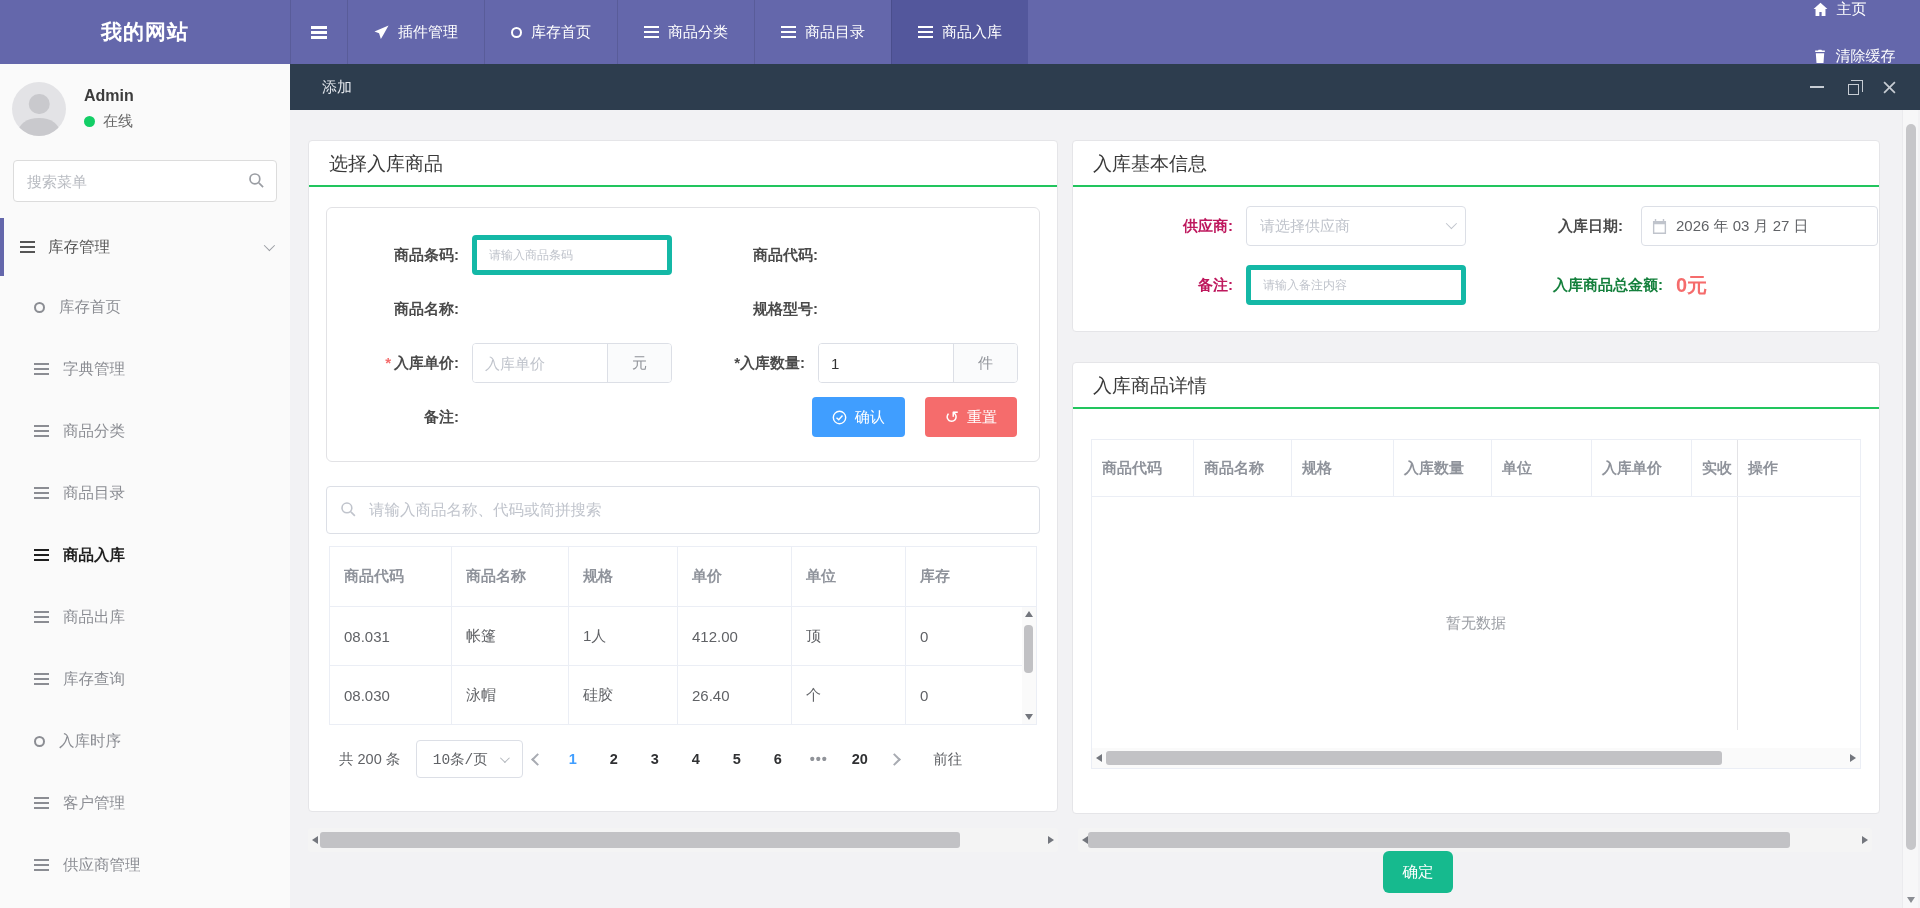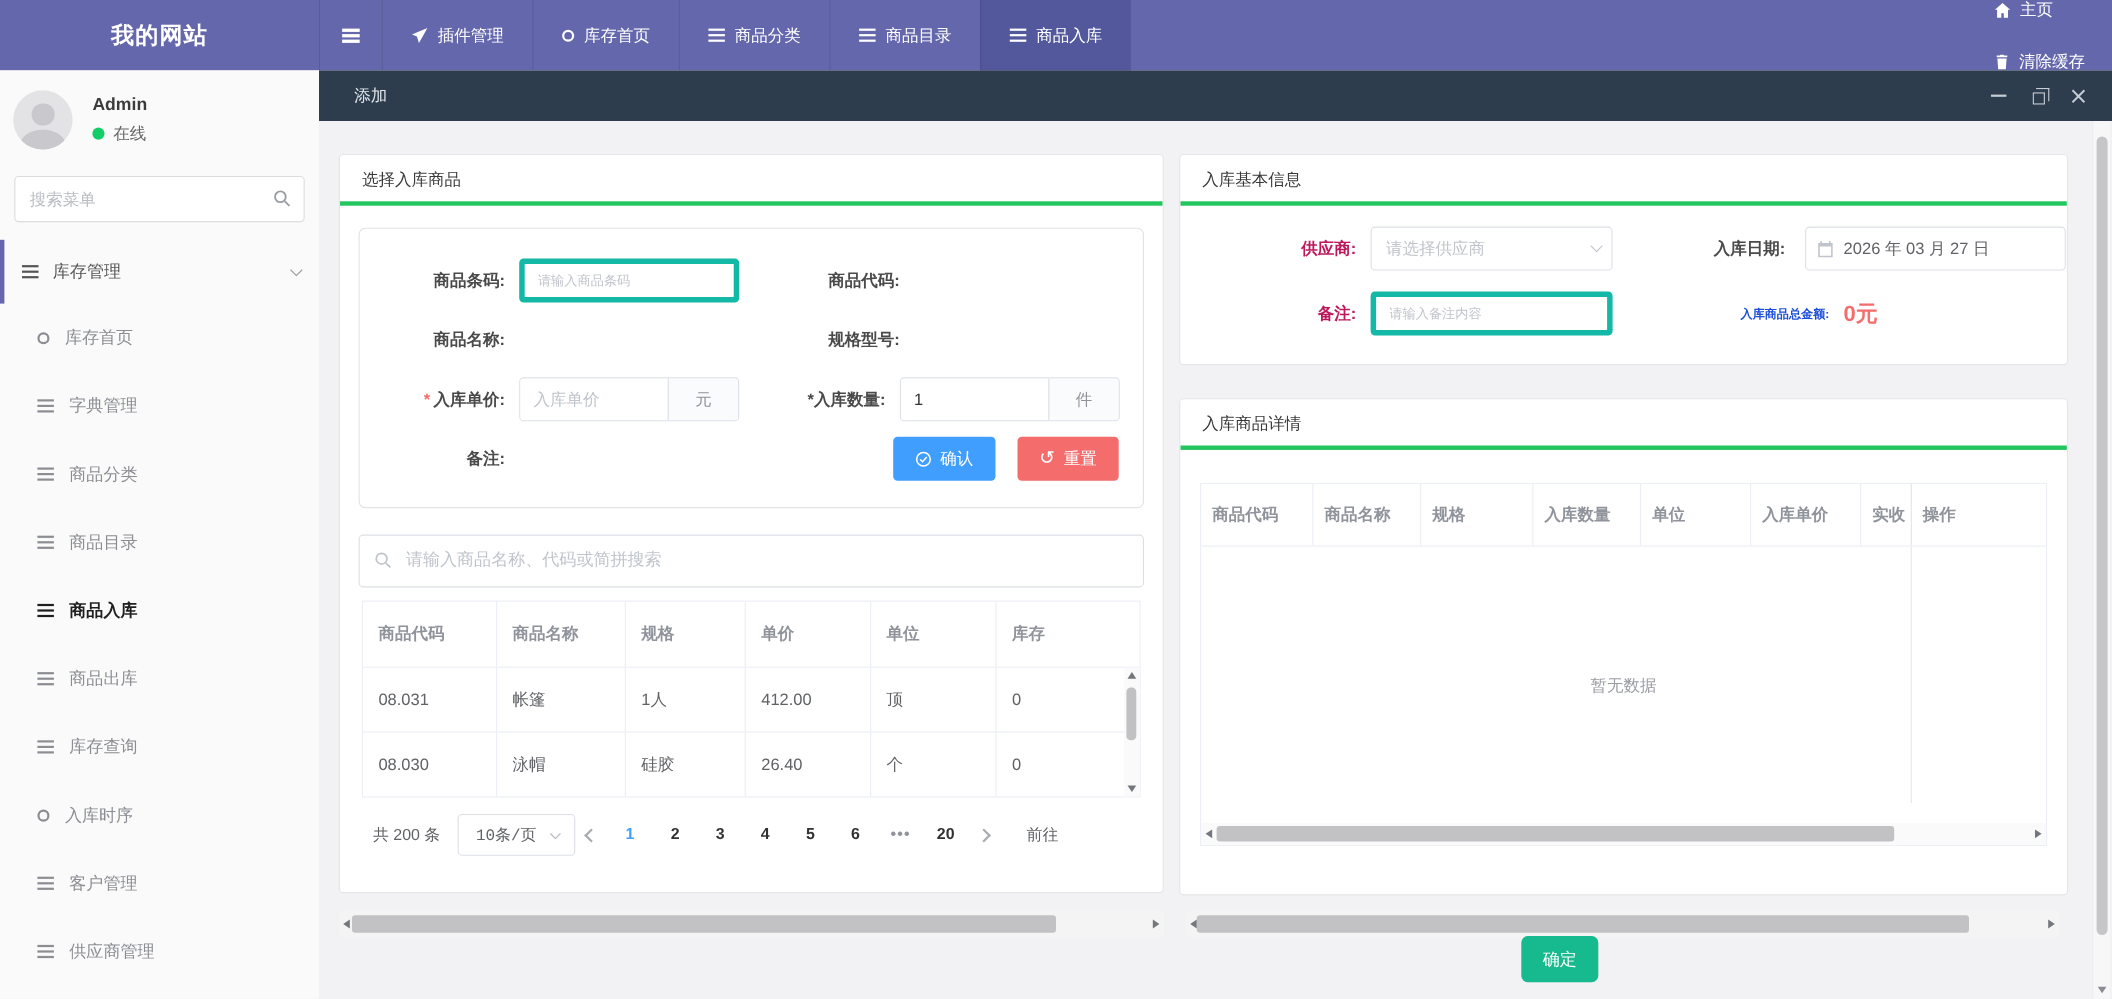--- a/index.html
+++ b/index.html
@@ -55,21 +55,21 @@
   .main { flex:1; display:flex; flex-direction:column; min-width:0; }
   .tabbar { height:46px; background:#2d3d4e; display:flex; align-items:center; color:#e3e7ec; flex-shrink:0; }
   .tab-title { margin-left:32px; font-size:15px; }
   .win-controls { margin-left:auto; margin-right:24px; display:flex; align-items:center; gap:24px; }
   .ic-min { width:14px; height:2px; background:#c7cdd4; }
   .ic-restore { width:11px; height:11px; border:1.5px solid #c7cdd4; position:relative; margin-top:4px; }
   .ic-restore::before { content:""; position:absolute; left:2px; top:-5px; width:11px; height:11px; border:1.5px solid #c7cdd4; border-bottom:none; border-left:none; }
   .content { flex:1; position:relative; background:#f2f2f4; min-height:0; }
 
   .panel { position:absolute; background:#fff; border:1px solid #e5e5e8; border-radius:4px; overflow:hidden; }
-  .panel-header { height:46px; line-height:45px; padding-left:20px; font-size:15px; color:#3a3a3a; border-bottom:4px solid #22c55e; }
+  .panel-header { height:46px; line-height:45px; padding-left:20px; font-size:19px; color:#3a3a3a; border-bottom:2px solid #22c55e; }
 
   
   .panel-left { left:18px; top:30px; width:750px; height:672px; }
   .form-box { margin:20px 17px 0; border:1px solid #e2e2e5; border-radius:6px; padding:27px 0 10px; }
   .form-row { display:flex; align-items:center; height:40px; margin-bottom:14px; }
   .f-label { width:132px; text-align:right; font-weight:700; color:#4a4a4a; font-size:15px; flex-shrink:0; white-space:nowrap; }
   .f-label .req { color:#f56c6c; margin-right:3px; font-weight:700; }
   .f-label2 { width:146px; text-align:right; font-weight:700; color:#4a4a4a; font-size:15px; flex-shrink:0; white-space:nowrap; }
   .f-field { width:200px; margin-left:13px; flex-shrink:0; }
   .inp { width:100%; height:40px; border:5px solid #14b8a6; border-radius:4px; padding:0 12px; font-size:12px; color:#333; outline:none; background:#fff; font-family:inherit; }
@@ -109,21 +109,21 @@
   .pnum { min-width:35px; text-align:center; margin:0 3px; font-weight:700; color:#303133; cursor:pointer; }
   .pnum.active { color:#409eff; }
   .pnum.dots { color:#909399; letter-spacing:1px; }
   .goto { margin-left:24px; color:#606266; font-size:14.5px; }
 
   
   .panel-rinfo { left:782px; top:30px; width:808px; height:192px; }
   .ri-row { display:flex; align-items:center; margin-top:19px; }
   .ri-label { width:160px; text-align:right; font-weight:700; color:#be185d; font-size:15px; flex-shrink:0; }
   .ri-label-2 { width:157px; text-align:right; font-weight:700; color:#4a4a4a; font-size:15px; flex-shrink:0; }
-  .ri-label-3 { width:197px; text-align:right; font-weight:700; color:#1d4ed8; font-size:11px; flex-shrink:0; }
+  .ri-label-3 { width:197px; text-align:right; font-weight:700; color:#15803d; font-size:15px; flex-shrink:0; }
   .ri-field { width:220px; margin-left:13px; flex-shrink:0; position:relative; }
   .sel { width:100%; height:40px; border:1px solid #dcdfe6; border-radius:4px; background:#fff; display:flex; align-items:center; padding:0 30px 0 13px; color:#c0c4cc; font-size:15px; cursor:pointer; }
   .datebox { margin-left:18px; width:237px; height:40px; border:1px solid #dcdfe6; border-radius:4px; background:#fff; display:flex; align-items:center; gap:9px; padding:0 10px; color:#606266; font-size:15px; cursor:pointer; }
   .datebox svg { color:#c0c4cc; flex-shrink:0; }
   .total-val { margin-left:13px; color:#f56c6c; font-weight:700; font-size:20px; }
 
   .panel-rdetail { left:782px; top:252px; width:808px; height:452px; }
   .dtable { margin:30px 18px 0; border:1px solid #ebeef5; position:relative; height:330px; }
   .dth-row { display:flex; height:56px; }
   .dth { display:flex; align-items:center; padding-left:10px; border-right:1px solid #ebeef5; color:#8f939b; font-weight:700; font-size:15px; overflow:hidden; white-space:nowrap; flex-shrink:0; }

